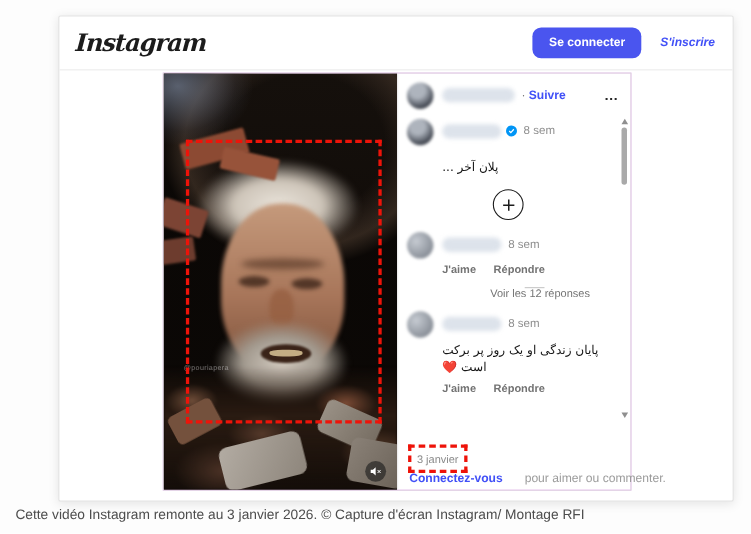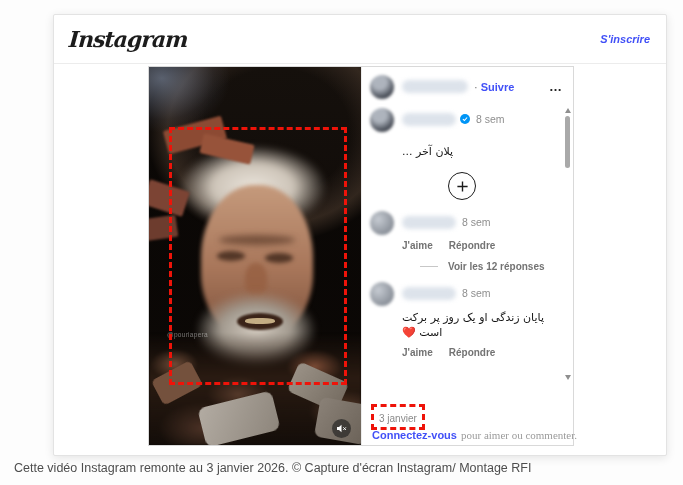--- a/index.html
+++ b/index.html
@@ -112,21 +112,21 @@
   .name-line{display:flex;align-items:center;height:22px;}
   .c-pill{width:54px;}
   .verified{width:10px;height:10px;border-radius:50%;background:#0095f6;margin-left:4px;flex:none;
     display:flex;align-items:center;justify-content:center;}
   .tstamp{color:#8e8e8e;font-size:10.5px;margin-left:6px;white-space:nowrap;}
   .c-text{direction:rtl;text-align:left;font-size:11px;color:#161616;margin-top:6px;line-height:15px;
     font-family:"DejaVu Sans","Liberation Sans",sans-serif;}
   .caption-text{margin-top:14px;}
   .like-reply{display:flex;gap:16px;margin-top:7px;font-size:10px;font-weight:bold;color:#737373;}
   .like-reply span{cursor:pointer;}
-  .view-replies{display:flex;align-items:center;margin:10px 0 0 18px;font-size:10px;font-weight:bold;color:#737373;cursor:pointer;}
+  .view-replies{display:flex;align-items:center;margin:10px 0 0 18px;font-size:10px;font-weight:normal;color:#737373;cursor:pointer;flex-direction:column;}
   .view-replies .vr-line{width:18px;height:1px;background:#c7c7c7;margin-right:10px;}
   .plus-row{display:flex;justify-content:center;margin:13px 0 9px;}
   .plus-circle{width:26px;height:26px;border:1.5px solid #1c1c1c;border-radius:50%;
     display:flex;align-items:center;justify-content:center;cursor:pointer;background:#fff;}
   
   .sbar{position:absolute;right:2px;top:41px;width:7px;height:272px;}
   .sb-up,.sb-down{position:absolute;left:1px;width:0;height:0;border-left:3.5px solid transparent;border-right:3.5px solid transparent;}
   .sb-up{top:0;border-bottom:5px solid #8f8f8f;}
   .sb-down{bottom:0;border-top:5px solid #8f8f8f;}
   .sb-thumb{position:absolute;left:1px;top:8px;width:5px;height:52px;border-radius:3px;background:#a9a9a9;cursor:pointer;}
@@ -134,33 +134,34 @@
   .action-bar{position:absolute;left:0;top:312px;width:100%;height:26px;
     display:flex;align-items:center;padding:0 12px 0 10px;box-sizing:border-box;gap:5px;}
   .count{font-size:11px;font-weight:bold;color:#141414;margin-right:7px;white-space:nowrap;}
   .a-icon{cursor:pointer;display:flex;align-items:center;}
   .bookmark{margin-left:auto;}
   .date-row{position:absolute;left:9px;top:337px;}
   .date-box{display:inline-block;border:3px dashed #ee1309;padding:1px 5px;}
   .date-box span{font-size:10px;color:#8a8a8a;}
   .login-row{position:absolute;left:10px;top:362px;font-size:11px;white-space:nowrap;}
   .login-row .lnk{color:#4150f7;font-weight:bold;cursor:pointer;}
-  .login-row .rest{color:#9b9b9b;margin-left:4px;font-family:Liberation Serif, serif;}
+  .login-row .rest{color:#9b9b9b;margin-left:20px;}
   
   .page-caption{position:absolute;left:14px;top:461px;font-size:12.5px;color:#4d4d4d;}
   svg{display:block;}
 </style>
 </head>
 <body>
 
 <div class="card">
 
   <div class="ig-header">
     <span class="ig-logo">Instagram</span>
     <span class="hdr-spacer"></span>
+    <button class="login-btn">Se connecter</button>
     <span class="signup-link">S'inscrire</span>
   </div>
 
   <div class="embed">
 
     <div class="video">
       <div class="hair"></div>
       <div class="face"></div>
       <div class="brow"></div>
       <div class="eye-l"></div>

